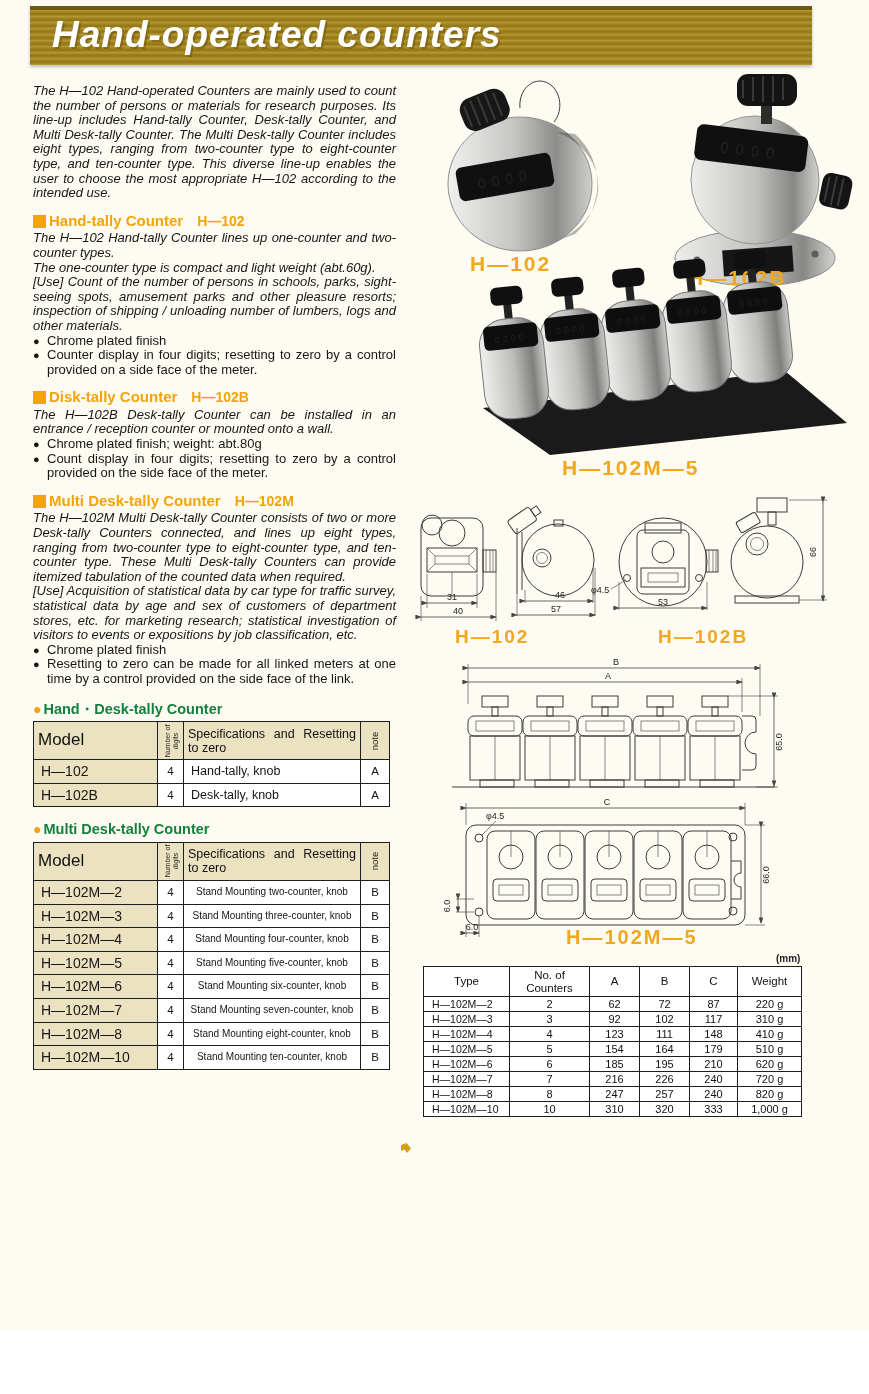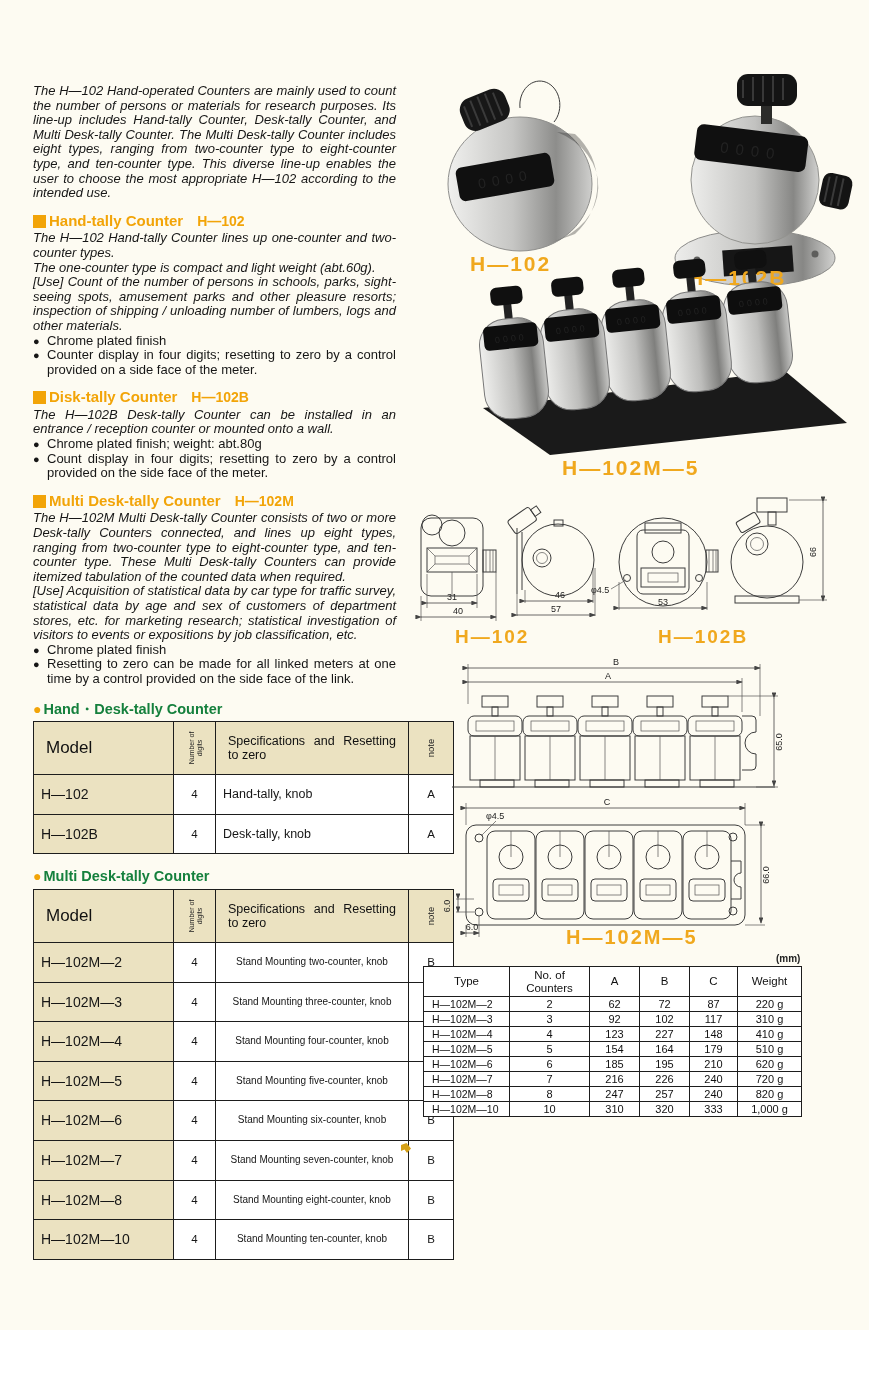--- a/index.html
+++ b/index.html
@@ -27,21 +27,21 @@
   .sec-model{color:#f2a408;font-weight:bold;font-size:14px;margin-left:14px;white-space:nowrap;}
   .bullet{display:flex;text-align:justify;}
   .bmark{flex:0 0 14px;font-size:11px;line-height:14.6px;}
 
   .tbl-head{display:flex;align-items:center;margin:15px 0 5px 0;text-align:left;}
   .tbl-head .dot{color:#f2a408;font-size:14px;margin-right:2px;}
   .tbl-head .txt{color:#15803d;font-weight:bold;font-size:14.5px;white-space:nowrap;}
 
   
   table.spec{border-collapse:collapse;table-layout:fixed;width:340px;background:#fff;}
-  table.spec th,table.spec td{border:1.6px solid #1d1d1d;padding:12px;overflow:hidden;}
+  table.spec th,table.spec td{border:1.6px solid #1d1d1d;padding:4px;overflow:hidden;}
   table.spec th{background:#ebe2c1;font-weight:normal;}
   th.c-model{width:115px;font-size:17px;color:#111;}
   th.c-dig{width:17px;position:relative;}
   th.c-spec{width:168px;font-size:12.5px;line-height:14px;color:#111;}
   th.c-note{width:20px;position:relative;}
   .rot-dig{position:absolute;left:50%;top:50%;transform:translate(-50%,-50%) rotate(-90deg);
     width:34px;font-size:7px;line-height:7.5px;text-align:center;color:#222;}
   .rot-note{position:absolute;left:50%;top:50%;transform:translate(-50%,-50%) rotate(-90deg);
     font-size:9.5px;color:#222;}
   table.spec tr.hd{height:38px;}
@@ -76,20 +76,23 @@
   .dim{stroke:#444;stroke-width:.8;fill:none;}
   .dimtxt{font-size:9px;}
   .gold-mark{position:absolute;left:401px;top:1143px;width:10px;height:10px;background:#d4a017;
     clip-path:polygon(0 20%,55% 0,100% 55%,60% 100%,35% 65%,0 80%);}
 </style>
 </head>
 <body>
 
 <div class="page">
 
+  <div class="banner">
+    <div class="banner-title">Hand-operated counters</div>
+  </div>
 
   <div class="col-left">
     <p>The H—102 Hand-operated Counters are mainly used to count the number of persons or materials for research purposes. Its line-up includes Hand-tally Counter, Desk-tally Counter, and Multi Desk-tally Counter. The Multi Desk-tally Counter includes eight types, ranging from two-counter type to eight-counter type, and ten-counter type. This diverse line-up enables the user to choose the most appropriate H—102 according to the intended use.</p>
 
     <div class="sec-head">
       <span class="sq"></span>
       <span class="sec-title">Hand-tally Counter</span>
       <span class="sec-model">H—102</span>
     </div>
     <p>The H—102 Hand-tally Counter lines up one-counter and two-counter types.</p>
@@ -573,21 +576,21 @@
           <td>3</td>
           <td>92</td>
           <td>102</td>
           <td>117</td>
           <td>310 g</td>
         </tr>
     <tr class="bd">
           <td class="type">H—102M—4</td>
           <td>4</td>
           <td>123</td>
-          <td>227</td>
+          <td>111</td>
           <td>148</td>
           <td>410 g</td>
         </tr>
     <tr class="bd">
           <td class="type">H—102M—5</td>
           <td>5</td>
           <td>154</td>
           <td>164</td>
           <td>179</td>
           <td>510 g</td>

